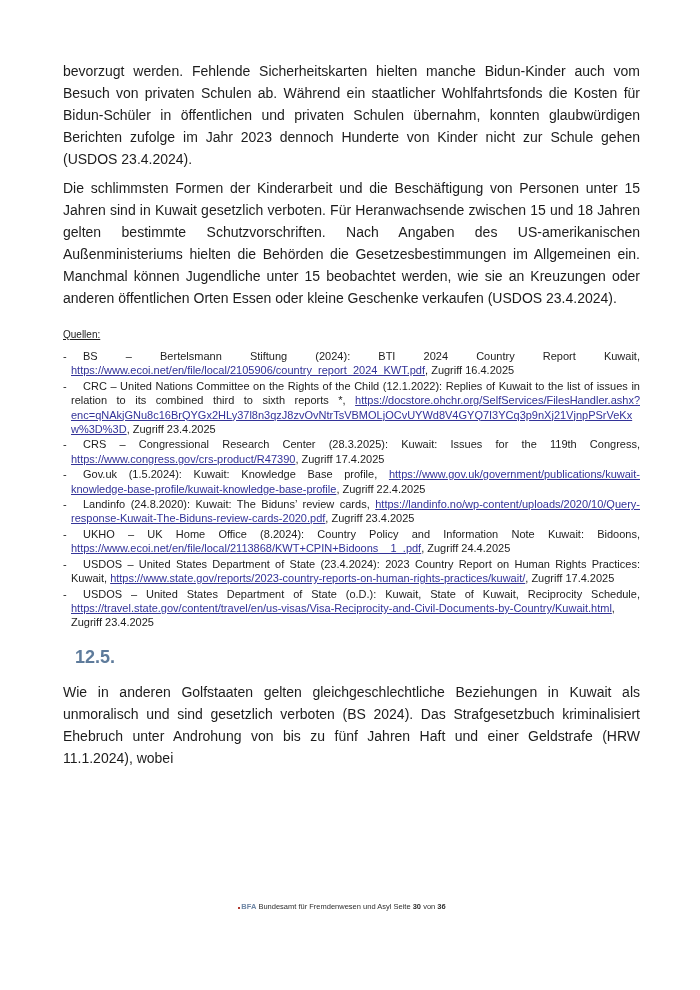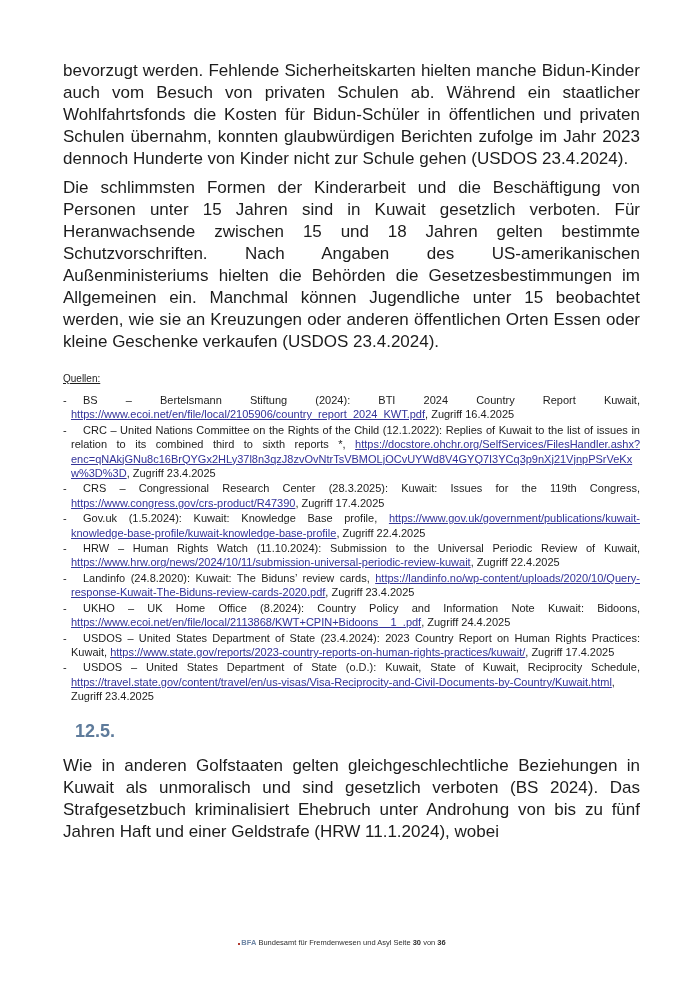--- a/index.html
+++ b/index.html
@@ -7,21 +7,21 @@
     width:700px; height:990px;
     background:#ffffff;
     font-family:"Liberation Sans", sans-serif;
     color:#1c1c1c;
     position:relative;
     overflow:hidden;
   }
   .page { padding:60px 60px 0 63px; }
 
   .body-par {
-    font-size:17px;
+    font-size:14px;
     line-height:22px;
     text-align:justify;
     margin:0 0 7px 0;
   }
 
   .sources-heading {
     font-size:10px;
     line-height:15px;
     text-decoration:underline;
     margin:18px 0 7px 0;
@@ -56,21 +56,21 @@
     padding-left:12px;
     margin:17px 0 13px 0;
     font-size:18px;
     font-weight:bold;
     color:var(--heading-color,#5e7b9b);
   }
   .section-number { width:63px; flex:0 0 auto; }
 
   .footer {
     position:absolute;
-    top:938px; left:0;
+    top:902px; left:0;
     width:684px;
     text-align:center;
     font-size:7.5px;
     line-height:10px;
     color:#2e2e2e;
   }
   .footer-dot {
     display:inline-block;
     width:2px; height:2px;
     background:var(--footer-dot-color,#b03a30);
@@ -92,21 +92,20 @@
 
   <p class="body-par">Die schlimmsten Formen der Kinderarbeit und die Beschäftigung von Personen unter 15 Jahren sind in Kuwait gesetzlich verboten. Für Heranwachsende zwischen 15 und 18 Jahren gelten bestimmte Schutzvorschriften. Nach Angaben des US-amerikanischen Außenministeriums hielten die Behörden die Gesetzesbestimmungen im Allgemeinen ein. Manchmal können Jugendliche unter 15 beobachtet werden, wie sie an Kreuzungen oder anderen öffentlichen Orten Essen oder kleine Geschenke verkaufen (USDOS 23.4.2024).</p>
 
   <div class="sources-heading">Quellen:</div>
 
   <div class="sources-list">
       <div class="source-item"><span>BS – Bertelsmann Stiftung (2024): BTI 2024 Country Report Kuwait, </span><a class="source-link">https://www.ecoi.net/en/file/local/2105906/country_report_2024_KWT.pdf</a><span>, Zugriff 16.4.2025</span></div>
       <div class="source-item"><span>CRC – United Nations Committee on the Rights of the Child (12.1.2022): Replies of Kuwait to the list of issues in relation to its combined third to sixth reports *, </span><a class="source-link">https://docstore.ohchr.org/SelfServices/FilesHandler.ashx?enc=qNAkjGNu8c16BrQYGx2HLy37l8n3qzJ8zvOvNtrTsVBMOLjOCvUYWd8V4GYQ7I3YCq3p9nXj21VjnpPSrVeKxw%3D%3D</a><span>, Zugriff 23.4.2025</span></div>
       <div class="source-item"><span>CRS – Congressional Research Center (28.3.2025): Kuwait: Issues for the 119th Congress, </span><a class="source-link">https://www.congress.gov/crs-product/R47390</a><span>, Zugriff 17.4.2025</span></div>
       <div class="source-item"><span>Gov.uk (1.5.2024): Kuwait: Knowledge Base profile, </span><a class="source-link">https://www.gov.uk/government/publications/kuwait-knowledge-base-profile/kuwait-knowledge-base-profile</a><span>, Zugriff 22.4.2025</span></div>
-      <div class="source-item"><span>HRW – Human Rights Watch (11.10.2024): Submission to the Universal Periodic Review of Kuwait, </span><a class="source-link">https://www.hrw.org/news/2024/10/11/submission-universal-periodic-review-kuwait</a><span>, Zugriff 22.4.2025</span></div>
       <div class="source-item"><span>Landinfo (24.8.2020): Kuwait: The Biduns’ review cards, </span><a class="source-link">https://landinfo.no/wp-content/uploads/2020/10/Query-response-Kuwait-The-Biduns-review-cards-2020.pdf</a><span>, Zugriff 23.4.2025</span></div>
       <div class="source-item"><span>UKHO – UK Home Office (8.2024): Country Policy and Information Note Kuwait: Bidoons, </span><a class="source-link">https://www.ecoi.net/en/file/local/2113868/KWT+CPIN+Bidoons__1_.pdf</a><span>, Zugriff 24.4.2025</span></div>
       <div class="source-item"><span>USDOS – United States Department of State (23.4.2024): 2023 Country Report on Human Rights Practices: Kuwait, </span><a class="source-link">https://www.state.gov/reports/2023-country-reports-on-human-rights-practices/kuwait/</a><span>, Zugriff 17.4.2025</span></div>
       <div class="source-item"><span>USDOS – United States Department of State (o.D.): Kuwait, State of Kuwait, Reciprocity Schedule, </span><a class="source-link">https://travel.state.gov/content/travel/en/us-visas/Visa-Reciprocity-and-Civil-Documents-by-Country/Kuwait.html</a><span>, Zugriff 23.4.2025</span></div>
     </div>
 
   <div class="section-heading">
     <span class="section-number">12.5.</span>
   </div>
 

